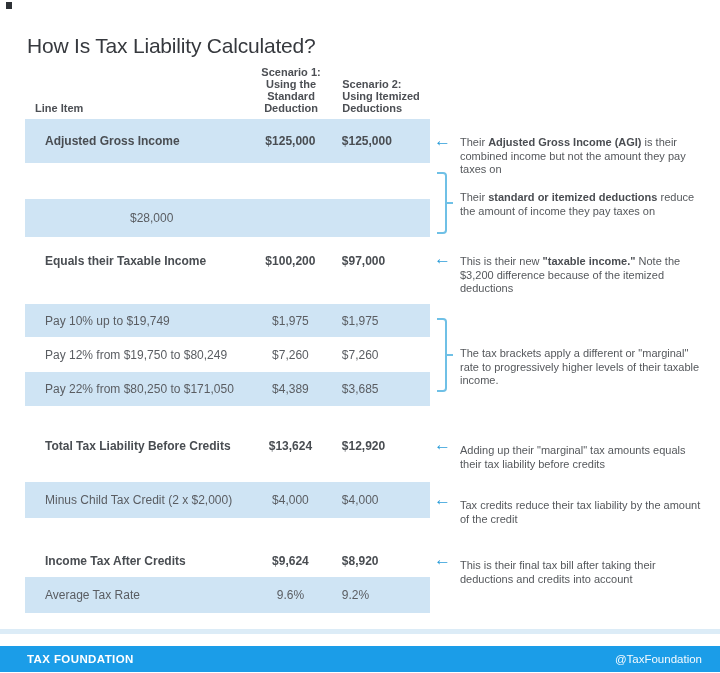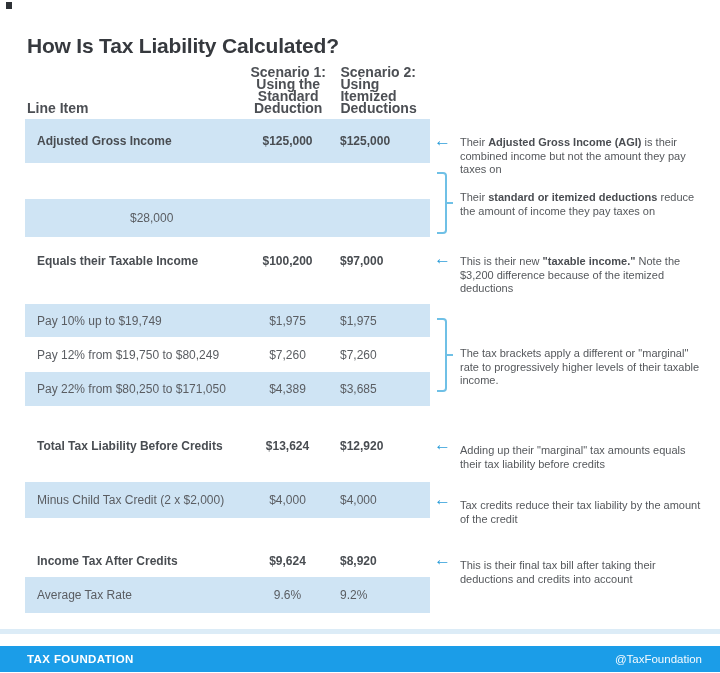--- a/index.html
+++ b/index.html
@@ -2,31 +2,31 @@
 <html><head>
 <meta charset="utf-8">
 <style>
   html,body{margin:0;padding:0;background:#ffffff;}
   .page{
     position:relative;width:720px;height:673px;background:#ffffff;overflow:hidden;
     font-family:"Liberation Sans","DejaVu Sans",sans-serif;color:#54575c;
   }
   .corner-mark{position:absolute;left:6px;top:2px;width:6px;height:7px;background:#2e3236;}
   .title{
-    position:absolute;left:27px;top:20px;font-size:21px;font-weight:700;color:#36393e;
+    position:absolute;left:27px;top:20px;font-size:21px;font-weight:400;color:#36393e;
     letter-spacing:-0.2px;
   }
-  .c-label{width:210px;}
+  .c-label{width:210px;margin-left:8px;}
   .c-s1{width:105px;text-align:center;}
   .c-s2{width:90px;}
   .thead{
     position:absolute;left:25px;top:60px;width:405px;height:56px;
     display:flex;align-items:flex-end;
   }
-  .thead .h{font-size:14px;font-weight:700;color:#4c4f54;line-height:12px;white-space:pre-line;padding-bottom:2px;}
+  .thead .h{font-size:11px;font-weight:700;color:#4c4f54;line-height:12px;white-space:pre-line;padding-bottom:2px;}
   .thead .c-label{padding-left:2px;}
   .trow{
     position:absolute;left:25px;width:405px;display:flex;align-items:center;
     font-size:12px;color:#5a5d62;
   }
   .trow .c-label{padding-left:12px;box-sizing:border-box;}
   .trow.shaded{background:#cfe4f4;}
   .trow.bold{font-weight:700;color:#494d52;}
   
   .ann-text{

